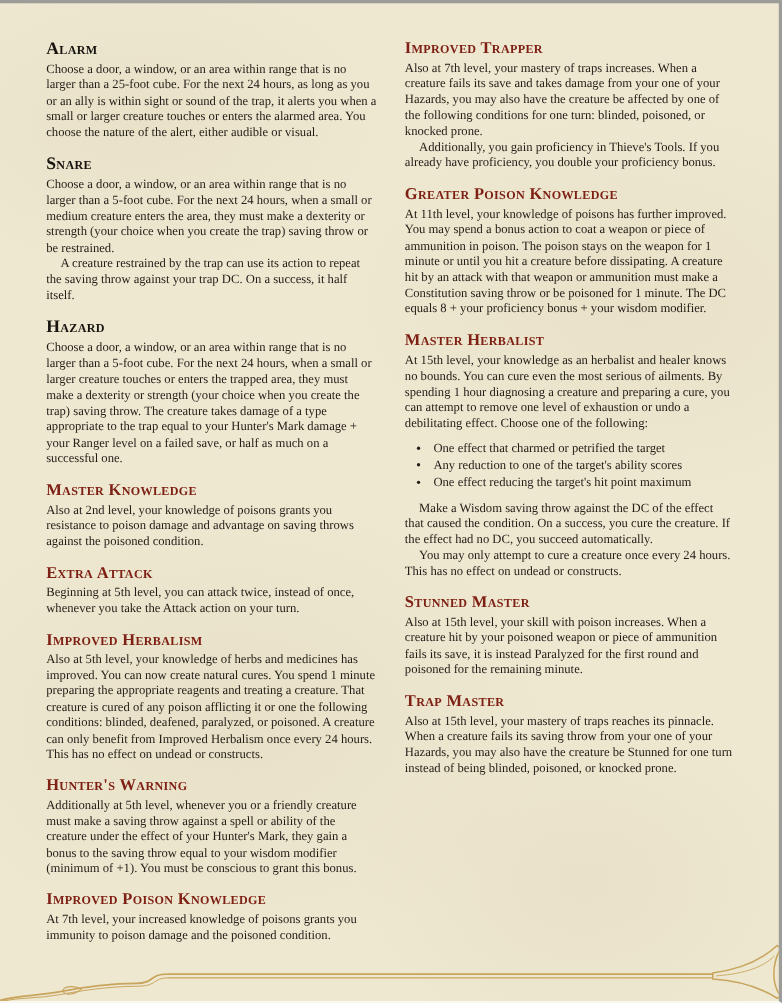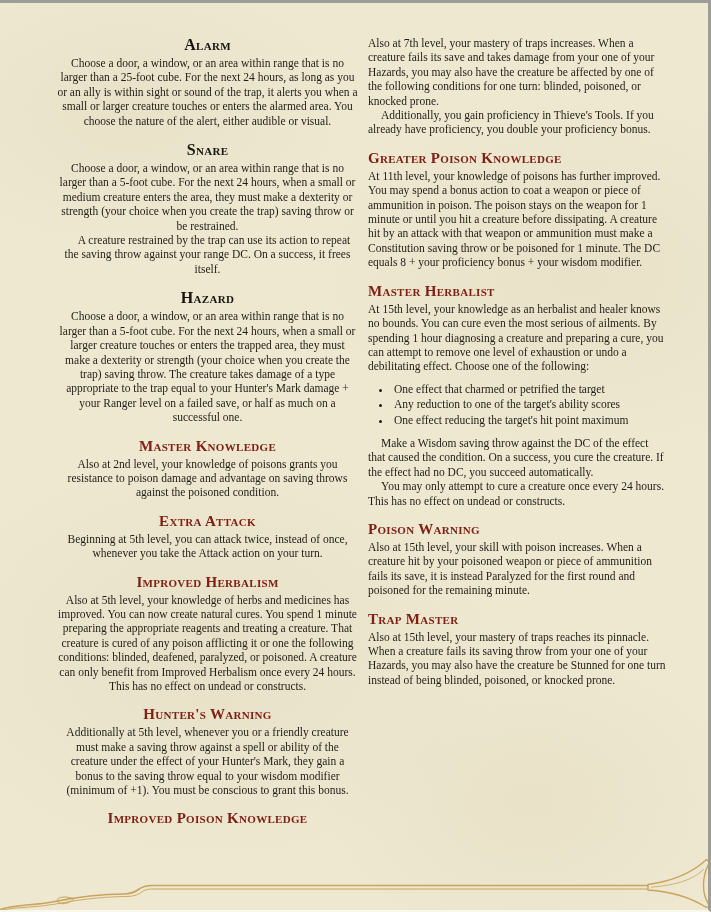--- a/index.html
+++ b/index.html
@@ -24,21 +24,21 @@
   }
   .col{
     position:absolute;
     top:33px;
     width:301px;
     color:#211d17;
     font-size:11.5px;
     line-height:14.4px;
     text-align:left;
   }
-  #col-left{left:57px;text-align:center;}
+  #col-left{left:42px;}
   #col-right{left:368px;width:299px;}
   .section{margin:0 0 13px 0;}
   .heading{
     font-variant:small-caps;
     font-weight:bold;
     letter-spacing:0.3px;
     margin:0 0 2px 0;
   }
   .heading.red{color:#7e2014;font-size:15px;line-height:17px;}
   .heading.sub{color:#17140f;font-size:16px;line-height:18px;}
@@ -59,21 +59,21 @@
 
 <div class="page">
   <div class="col" id="col-left">
       <div class="section">
         <div class="heading sub">Alarm</div>
         <p>Choose a door, a window, or an area within range that is no larger than a 25-foot cube. For the next 24 hours, as long as you or an ally is within sight or sound of the trap, it alerts you when a small or larger creature touches or enters the alarmed area. You choose the nature of the alert, either audible or visual.</p>
       </div>
       <div class="section">
         <div class="heading sub">Snare</div>
         <p>Choose a door, a window, or an area within range that is no larger than a 5-foot cube. For the next 24 hours, when a small or medium creature enters the area, they must make a dexterity or strength (your choice when you create the trap) saving throw or be restrained.</p>
-        <p class="ind">A creature restrained by the trap can use its action to repeat the saving throw against your range DC. On a success, it frees itself.</p>
+        <p class="ind">A creature restrained by the trap can use its action to repeat the saving throw against your trap DC. On a success, it half itself.</p>
       </div>
       <div class="section">
         <div class="heading sub">Hazard</div>
         <p>Choose a door, a window, or an area within range that is no larger than a 5-foot cube. For the next 24 hours, when a small or larger creature touches or enters the trapped area, they must make a dexterity or strength (your choice when you create the trap) saving throw. The creature takes damage of a type appropriate to the trap equal to your Hunter's Mark damage + your Ranger level on a failed save, or half as much on a successful one.</p>
       </div>
       <div class="section">
         <div class="heading red">Master Knowledge</div>
         <p>Also at 2nd level, your knowledge of poisons grants you resistance to poison damage and advantage on saving throws against the poisoned condition.</p>
       </div>
       <div class="section">
@@ -83,44 +83,46 @@
       <div class="section">
         <div class="heading red">Improved Herbalism</div>
         <p>Also at 5th level, your knowledge of herbs and medicines has improved. You can now create natural cures. You spend 1 minute preparing the appropriate reagents and treating a creature. That creature is cured of any poison afflicting it or one the following conditions: blinded, deafened, paralyzed, or poisoned. A creature can only benefit from Improved Herbalism once every 24 hours. This has no effect on undead or constructs.</p>
       </div>
       <div class="section">
         <div class="heading red">Hunter's Warning</div>
         <p>Additionally at 5th level, whenever you or a friendly creature must make a saving throw against a spell or ability of the creature under the effect of your Hunter's Mark, they gain a bonus to the saving throw equal to your wisdom modifier (minimum of +1). You must be conscious to grant this bonus.</p>
       </div>
       <div class="section">
         <div class="heading red">Improved Poison Knowledge</div>
+        <p>At 7th level, your increased knowledge of poisons grants you immunity to poison damage and the poisoned condition.</p>
       </div>
     </div>
   <div class="col" id="col-right">
       <div class="section">
+        <div class="heading red">Improved Trapper</div>
         <p>Also at 7th level, your mastery of traps increases. When a creature fails its save and takes damage from your one of your Hazards, you may also have the creature be affected by one of the following conditions for one turn: blinded, poisoned, or knocked prone.</p>
         <p class="ind">Additionally, you gain proficiency in Thieve's Tools. If you already have proficiency, you double your proficiency bonus.</p>
       </div>
       <div class="section">
         <div class="heading red">Greater Poison Knowledge</div>
         <p>At 11th level, your knowledge of poisons has further improved. You may spend a bonus action to coat a weapon or piece of ammunition in poison. The poison stays on the weapon for 1 minute or until you hit a creature before dissipating. A creature hit by an attack with that weapon or ammunition must make a Constitution saving throw or be poisoned for 1 minute. The DC equals 8 + your proficiency bonus + your wisdom modifier.</p>
       </div>
       <div class="section">
         <div class="heading red">Master Herbalist</div>
         <p>At 15th level, your knowledge as an herbalist and healer knows no bounds. You can cure even the most serious of ailments. By spending 1 hour diagnosing a creature and preparing a cure, you can attempt to remove one level of exhaustion or undo a debilitating effect. Choose one of the following:</p>
         <ul class="bullets">
           <li>One effect that charmed or petrified the target</li>
           <li>Any reduction to one of the target's ability scores</li>
           <li>One effect reducing the target's hit point maximum</li>
         </ul>
         <p class="ind">Make a Wisdom saving throw against the DC of the effect that caused the condition. On a success, you cure the creature. If the effect had no DC, you succeed automatically.</p>
         <p class="ind">You may only attempt to cure a creature once every 24 hours. This has no effect on undead or constructs.</p>
       </div>
       <div class="section">
-        <div class="heading red">Poison Warning</div>
+        <div class="heading red">Stunned Master</div>
         <p>Also at 15th level, your skill with poison increases. When a creature hit by your poisoned weapon or piece of ammunition fails its save, it is instead Paralyzed for the first round and poisoned for the remaining minute.</p>
       </div>
       <div class="section">
         <div class="heading red">Trap Master</div>
         <p>Also at 15th level, your mastery of traps reaches its pinnacle. When a creature fails its saving throw from your one of your Hazards, you may also have the creature be Stunned for one turn instead of being blinded, poisoned, or knocked prone.</p>
       </div>
     </div>
 
   <svg class="footer-svg" viewBox="0 0 711 58" fill="none" xmlns="http://www.w3.org/2000/svg">
 

